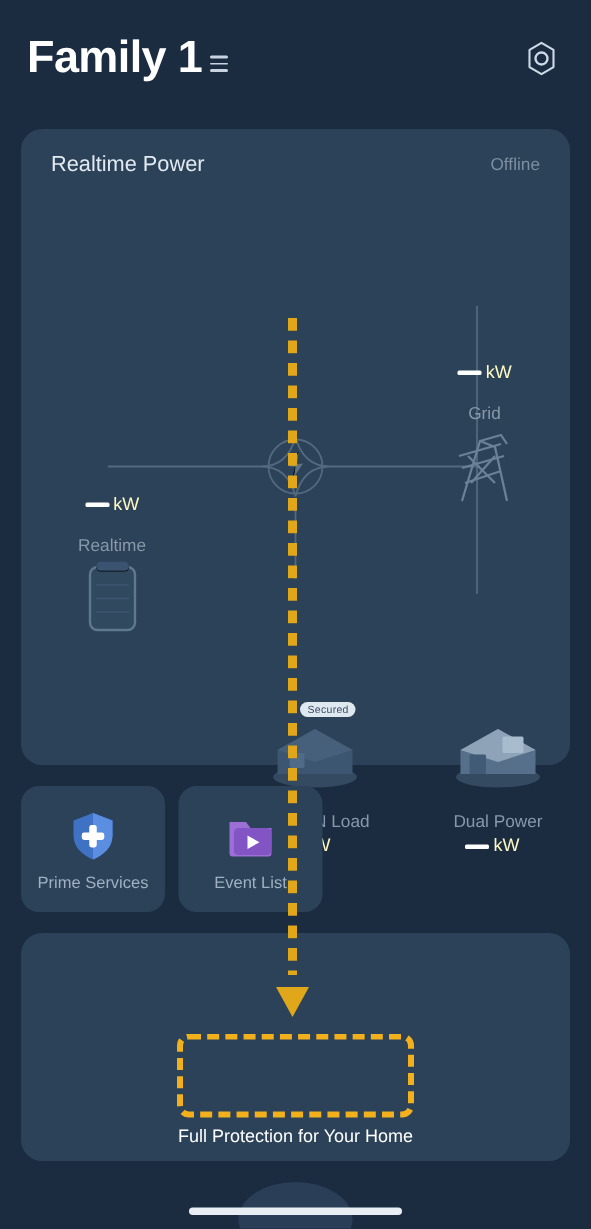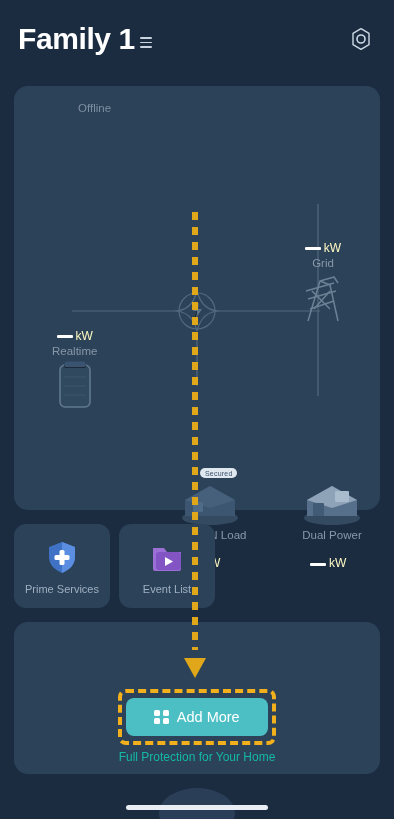--- a/index.html
+++ b/index.html
@@ -50,21 +50,21 @@
   }
   .card-title { font-size: 14.5px; color: #e2e9f0; }
   .card-status { font-size: 11.5px; color: #7d8ea0; margin-left: 44px; }
 
   
   .diagram { position: absolute; inset: 0; }
   .node { position: absolute; display: flex; flex-direction: column; align-items: center; }
   .node-value { display: flex; align-items: flex-end; gap: 3px; line-height: 1; }
   .dash { display: inline-block; width: 16px; height: 3.5px; background: #ffffff; border-radius: 1px; margin-bottom: 4px; }
   .unit { font-size: 12px; color: #fef9c3; }
-  .node-label { font-size: 11.5px; color: #8798a9; margin-top: 3px; }
+  .node-label { font-size: 11.5px; color: #8798a9; margin-top: 16px; }
 
   #node-battery { left: 38px; top: 244px; }
   #node-grid    { left: 286px; top: 156px; }
   #node-keepon  { left: 150px; top: 388px; width: 92px; }
   #node-dual    { left: 272px; top: 388px; width: 92px; }
 
   .val-keepon { position: absolute; left: 170px; top: 470px; display: flex; align-items: flex-end; gap: 3px; }
   .val-dual   { position: absolute; left: 296px; top: 470px; display: flex; align-items: flex-end; gap: 3px; }
 
   .badge-secured {
@@ -88,21 +88,21 @@
     position: absolute; left: 126px; top: 698px;
     width: 142px; height: 38px;
     background: #4cbfc5; border-radius: 8px;
     display: flex; align-items: center; justify-content: center; gap: 8px;
     color: #ffffff; font-size: 14.5px;
   }
   .grid-glyph { display: grid; grid-template-columns: 6px 6px; grid-template-rows: 6px 6px; gap: 2.5px; }
   .grid-glyph i { background: #ffffff; border-radius: 1.5px; display: block; }
   .protection-text {
     position: absolute; left: 0; top: 750px; width: 394px;
-    text-align: center; font-size: 12px; color: #14b8a6;
+    text-align: center; font-size: 12px; color: #ffffff;
   }
 
   
   .dotline {
     position: absolute; left: 192px; top: 212px;
     width: 6px; height: 438px;
     background-image: linear-gradient(#e0a71a 55%, transparent 55%);
     background-size: 6px 15px;
   }
   .arrow-head {
@@ -146,20 +146,21 @@
     <div class="gear-btn">
       <svg width="26" height="26" viewBox="0 0 26 26">
         <polygon points="13,2.6 21,7.3 21,18.7 13,23.4 5,18.7 5,7.3" fill="none" stroke="#cdd9e5" stroke-width="1.4" stroke-linejoin="round"></polygon>
         <circle cx="13" cy="13" r="4" fill="none" stroke="#cdd9e5" stroke-width="1.6"></circle>
       </svg>
     </div>
   </div>
 
   <div class="card" id="power-card">
     <div class="card-head">
+      <div class="card-title">Realtime Power</div>
       <div class="card-status">Offline</div>
     </div>
 
     <div class="diagram">
 
       <svg width="366" height="424" style="position:absolute;left:0;top:0;">
         <line x1="58" y1="225" x2="160" y2="225" stroke="#53697f" stroke-width="1.2"></line>
         <line x1="206" y1="225" x2="306" y2="225" stroke="#53697f" stroke-width="1.2"></line>
         <line x1="304" y1="118" x2="304" y2="310" stroke="#53697f" stroke-width="1.2"></line>
         <line x1="183" y1="250" x2="183" y2="300" stroke="#53697f" stroke-width="1.2"></line>
@@ -253,29 +254,20 @@
         <path d="M5 10 h11 l3 4 h14 v17 a2 2 0 0 1 -2 2 H7 a2 2 0 0 1 -2 -2 Z" fill="#9b6fd6"></path>
         <rect x="8" y="14" width="25" height="18" rx="3" fill="#8355c4"></rect>
         <path d="M17 19 l8 4.5 -8 4.5 z" fill="#ffffff"></path>
       </svg>
       <div class="svc-label">Event List</div>
     </div>
   </div>
 
   <div class="card" id="bottom-card"></div>
 
-  <div class="add-btn">
-    <span class="grid-glyph">
-      <i></i>
-      <i></i>
-      <i></i>
-      <i></i>
-    </span>
-    <span>Add More</span>
-  </div>
   <div class="protection-text">Full Protection for Your Home</div>
 
   <div class="dotline"></div>
   <div class="arrow-head"></div>
   <div class="dash-box"></div>
 
   <div class="home-glow"></div>
   <div class="home-bar"></div>
 
 </div>

